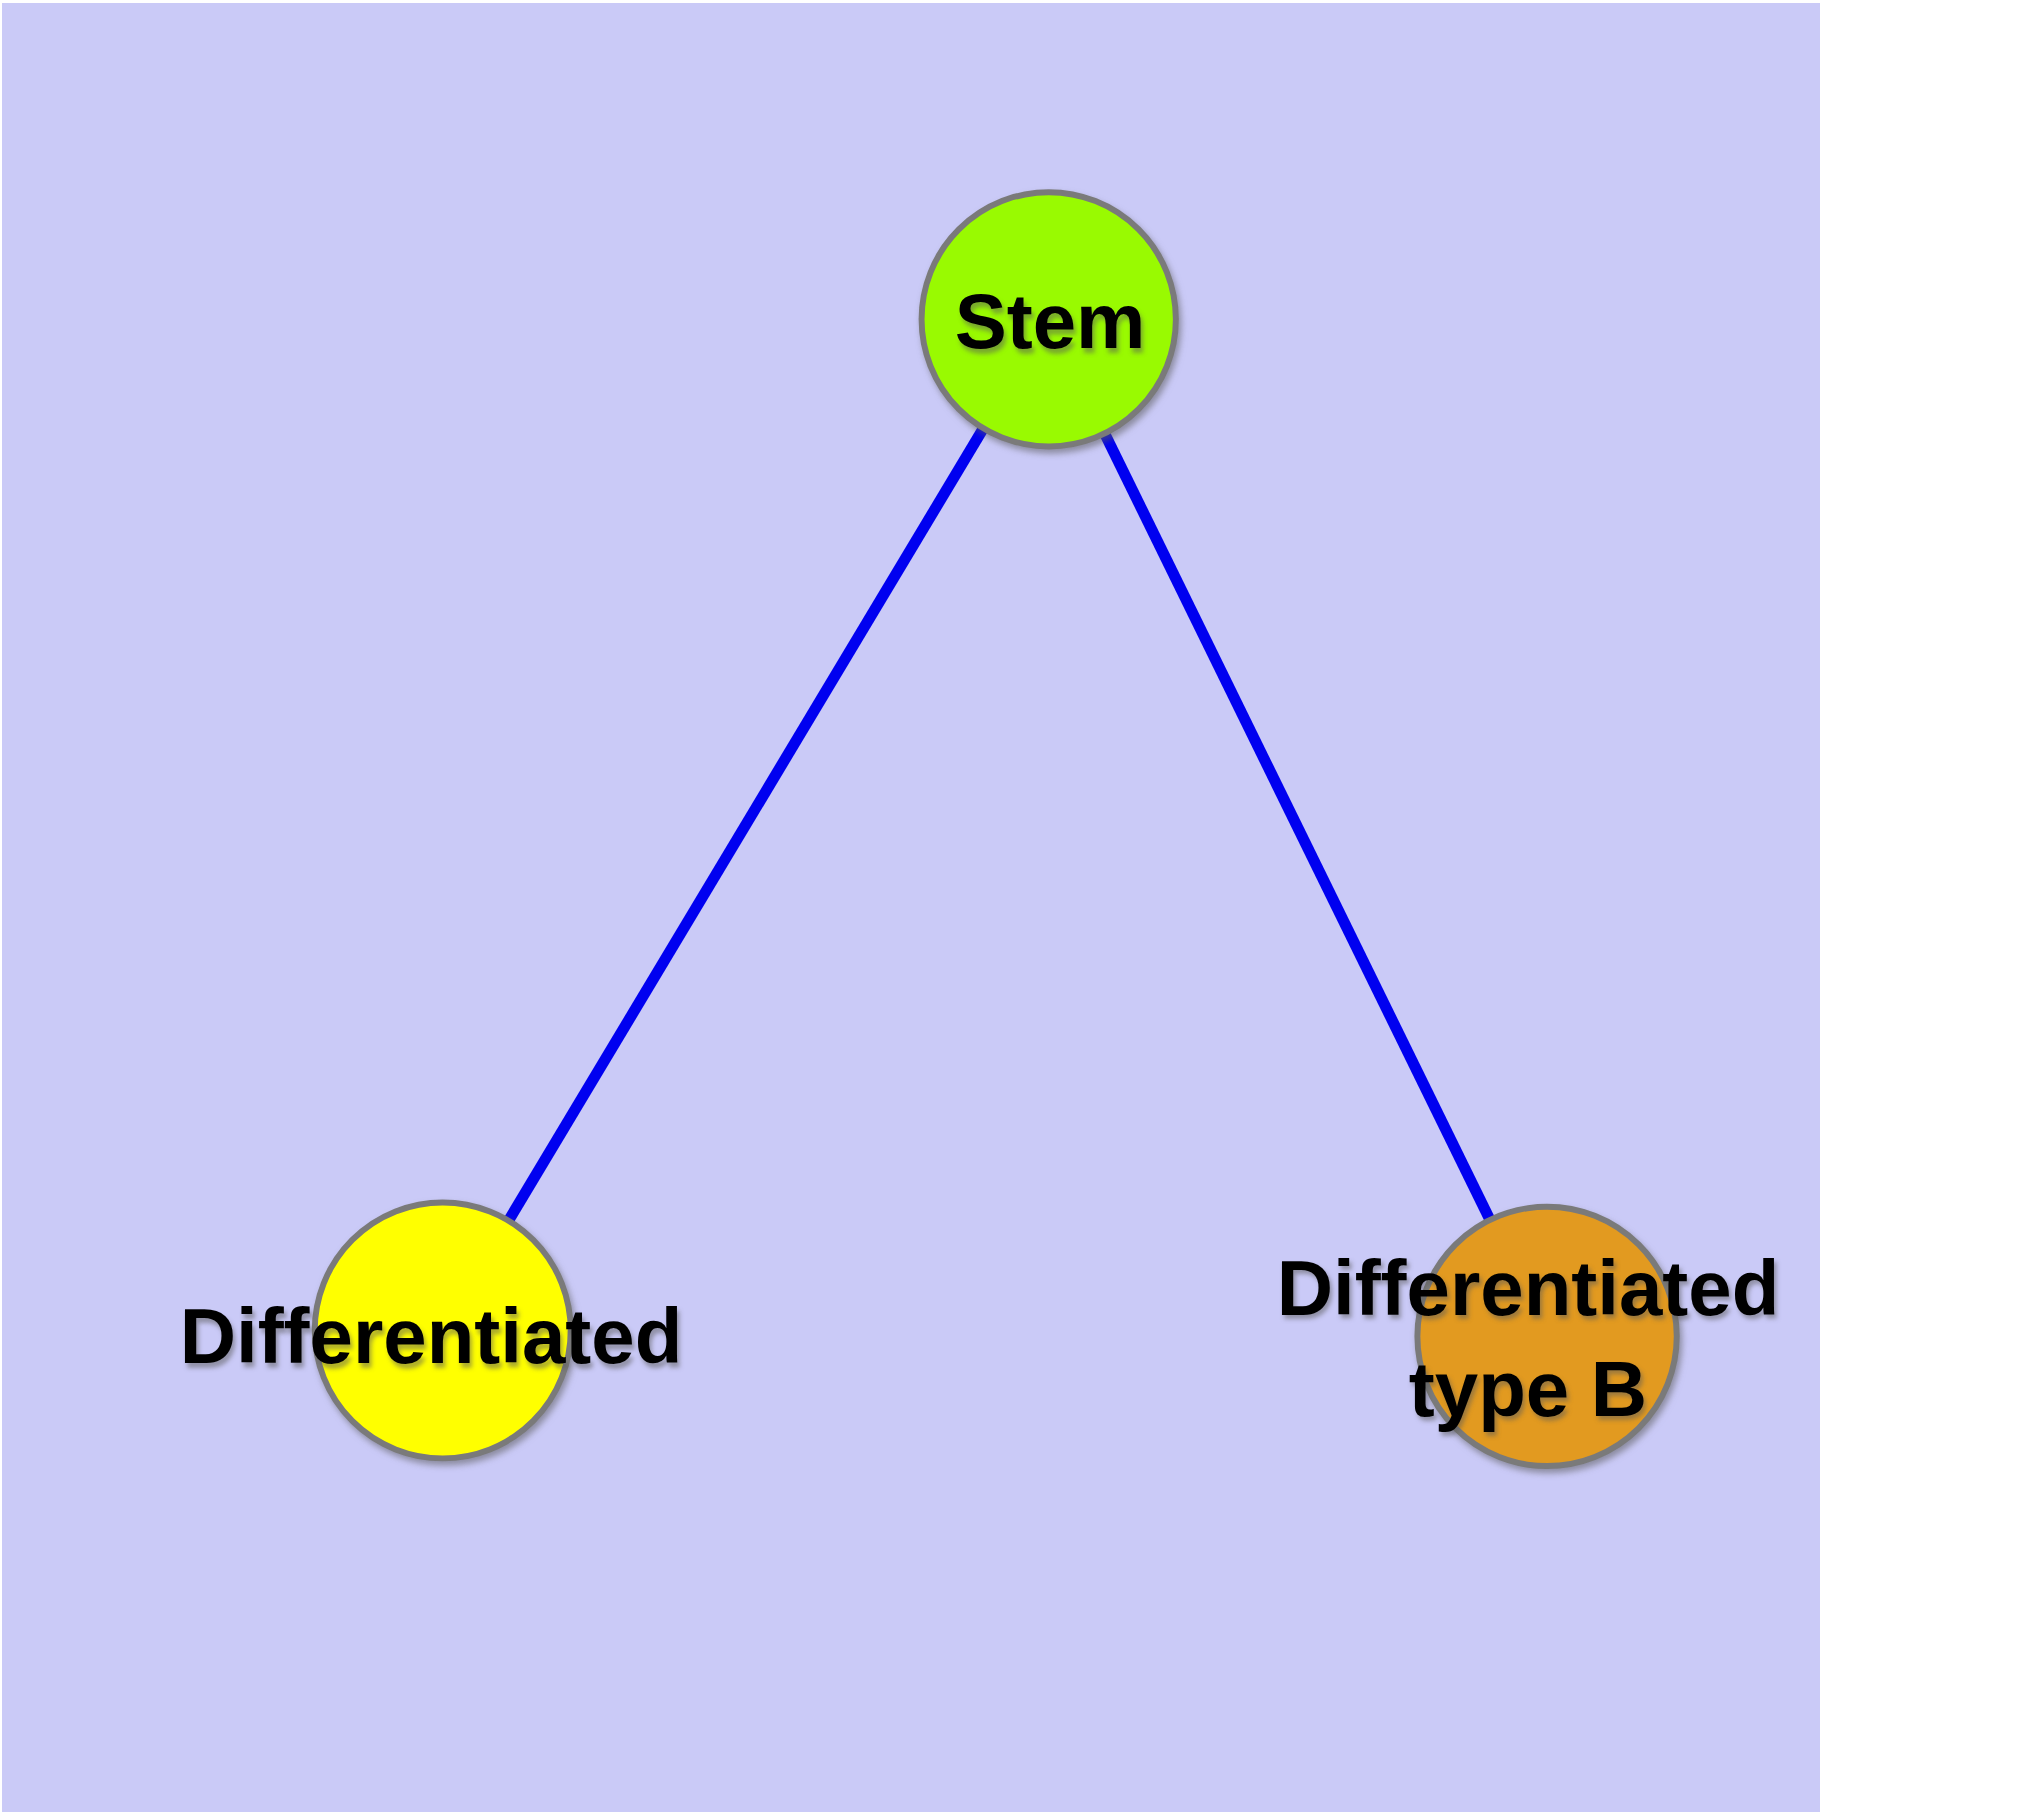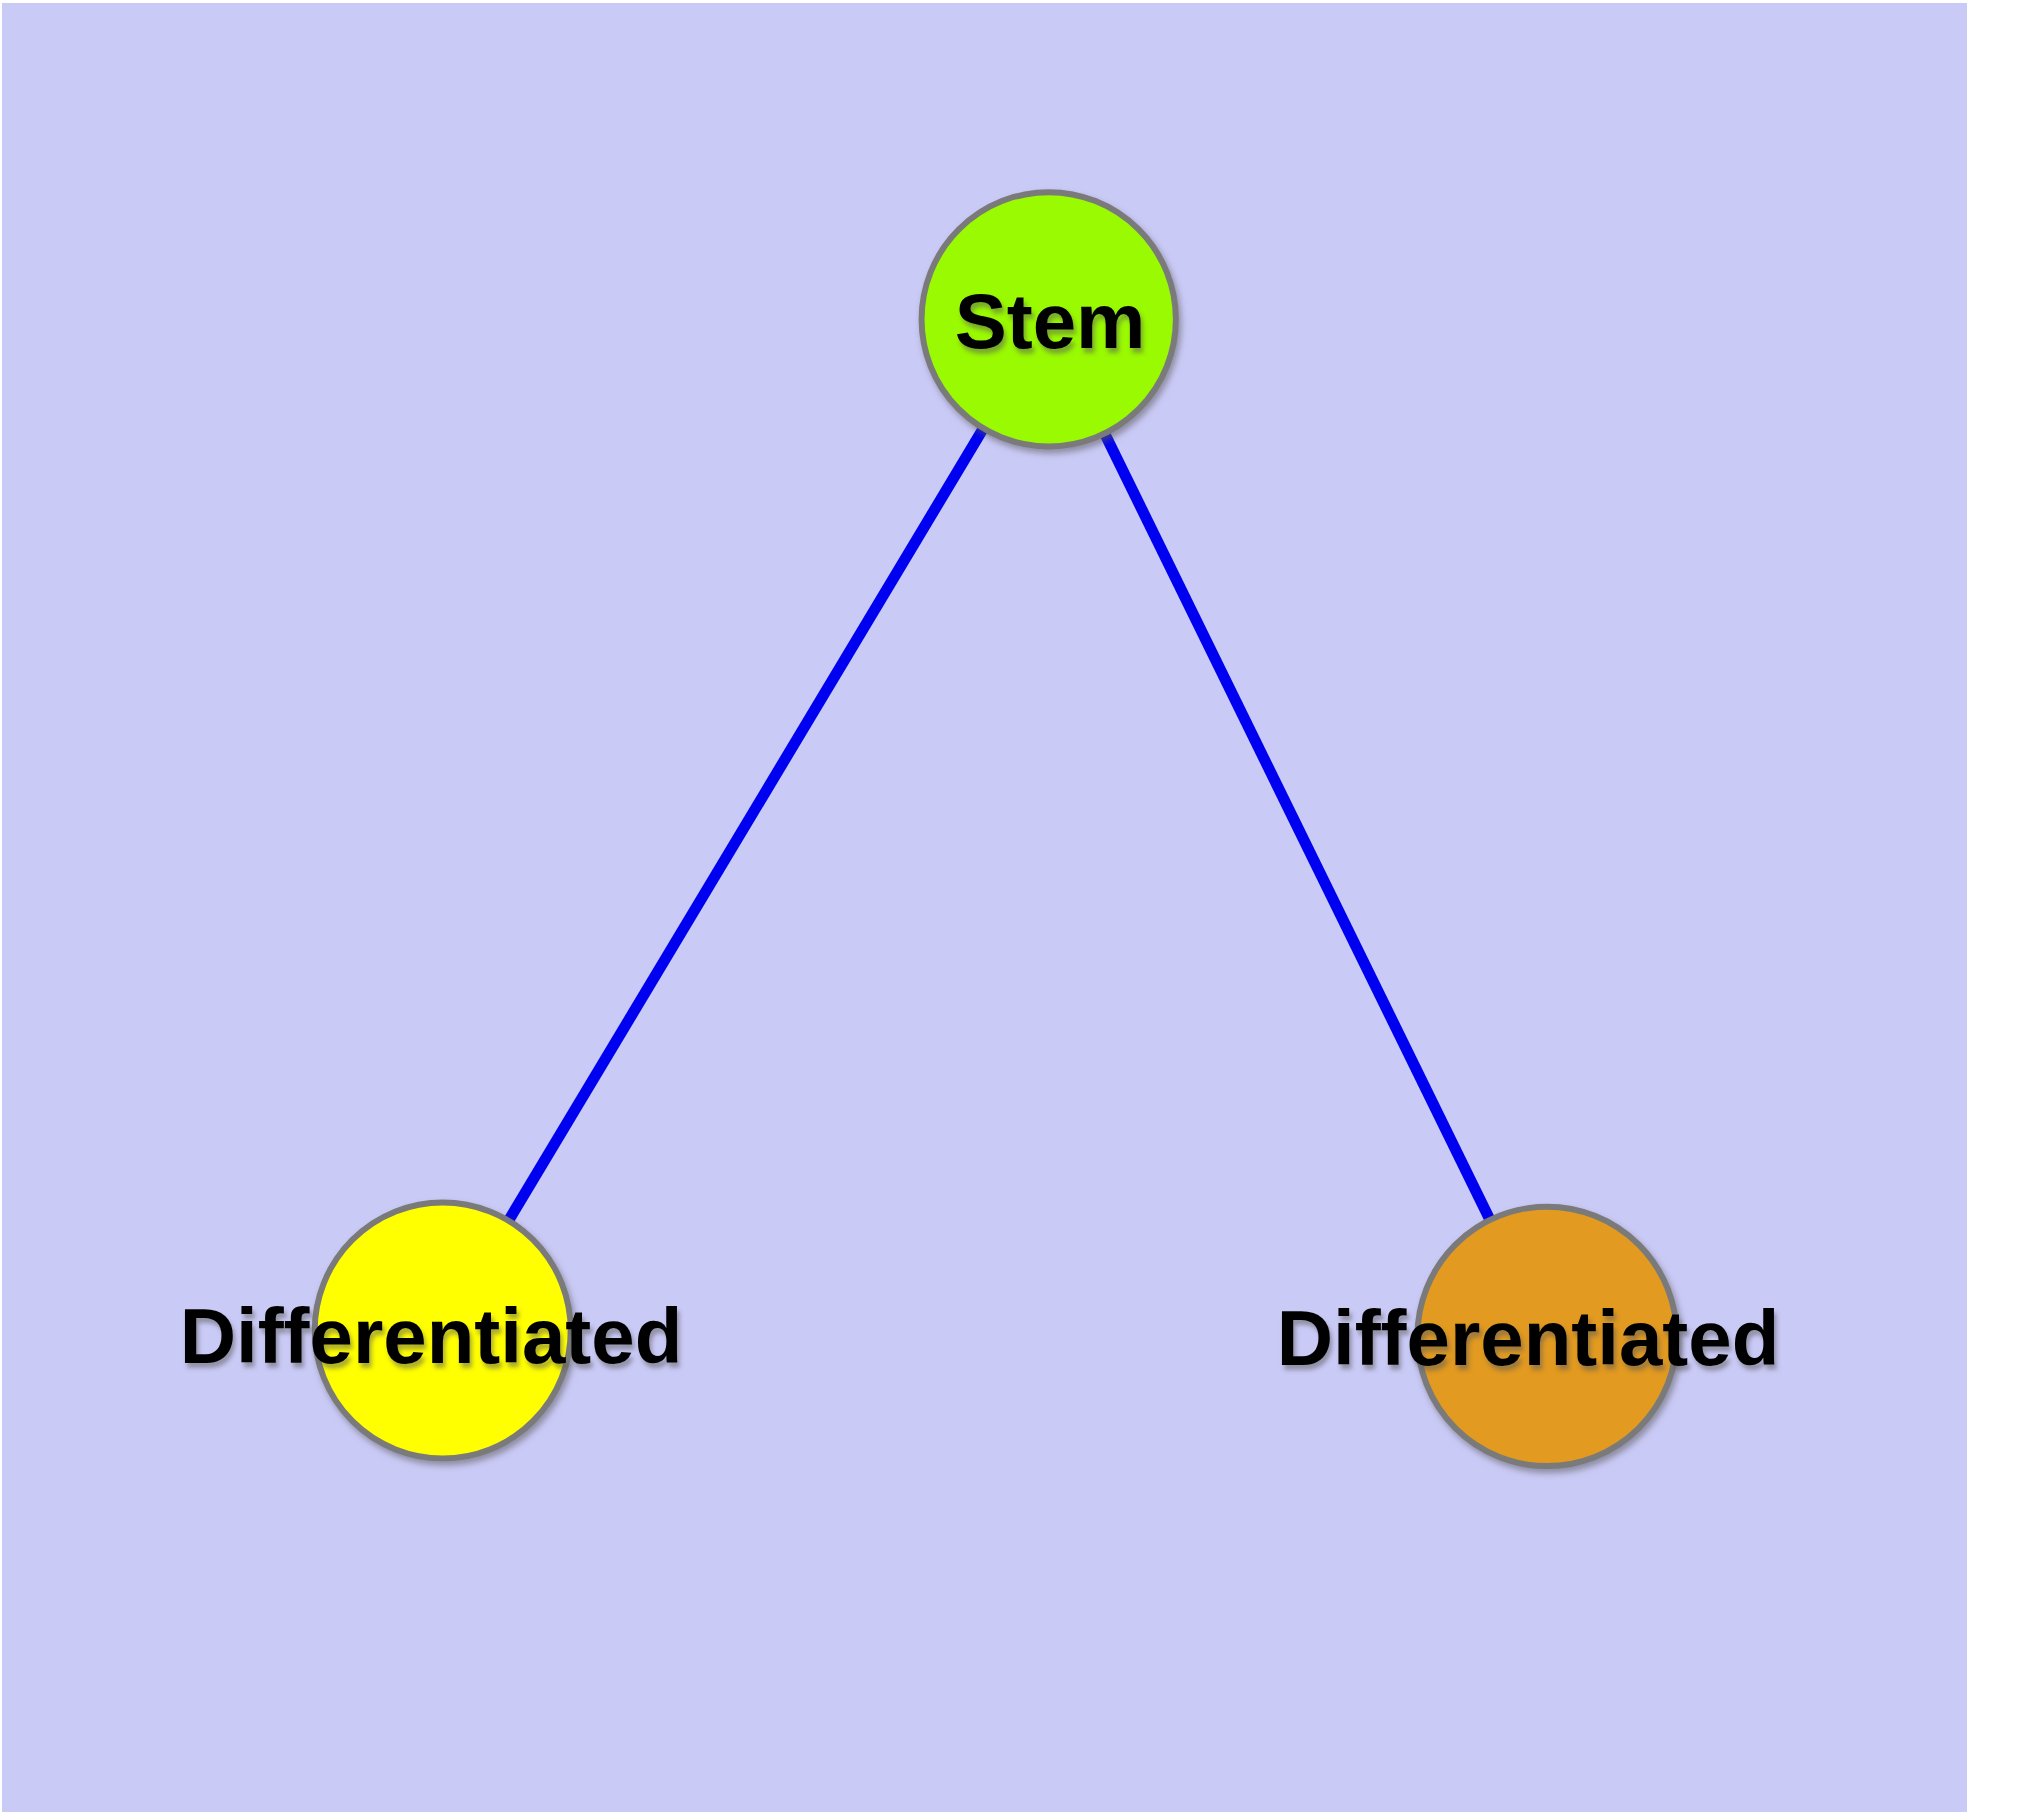--- a/index.html
+++ b/index.html
@@ -7,21 +7,21 @@
     padding: 0;
     background: #ffffff;
     width: 2021px;
     height: 1812px;
     overflow: hidden;
   }
   .board {
     position: absolute;
     left: 0;
     top: 0;
-    width: 1967px;
+    width: 1820px;
     height: 1812px;
     box-sizing: border-box;
     border-top: 3.4px solid #ffffff;
     border-left: 2.5px solid #ffffff;
     background: #CACAF7;
   }
   .graph-svg {
     position: absolute;
     left: 0;
     top: 0;
@@ -67,16 +67,17 @@
   </svg>
 
   <div class="node-label" style="left:1048px; top:319px;">Stem</div>
 
   <div class="node-label" style="left:429px; top:1334px;">
     <div>Differentiated</div>
   </div>
 
   <div class="node-label" style="left:1526px; top:1336px;">
     <div>Differentiated</div>
+    <div>type B</div>
   </div>
 
 </div>
 
 
 </body></html>

